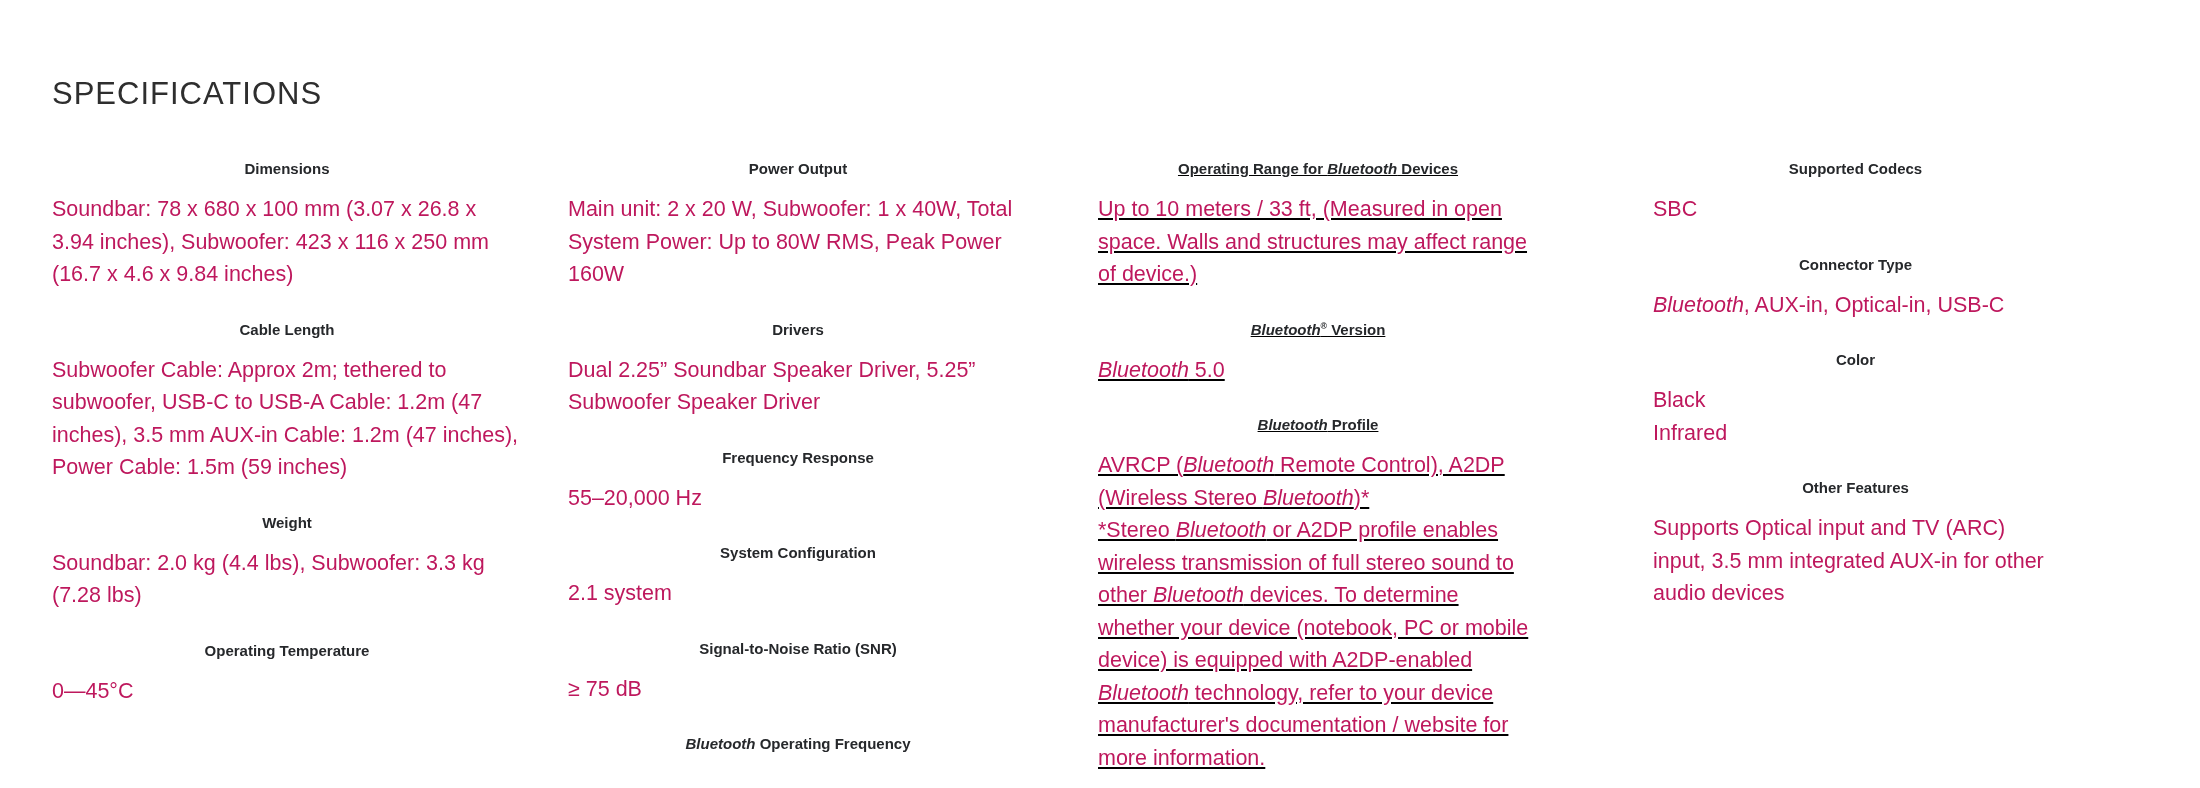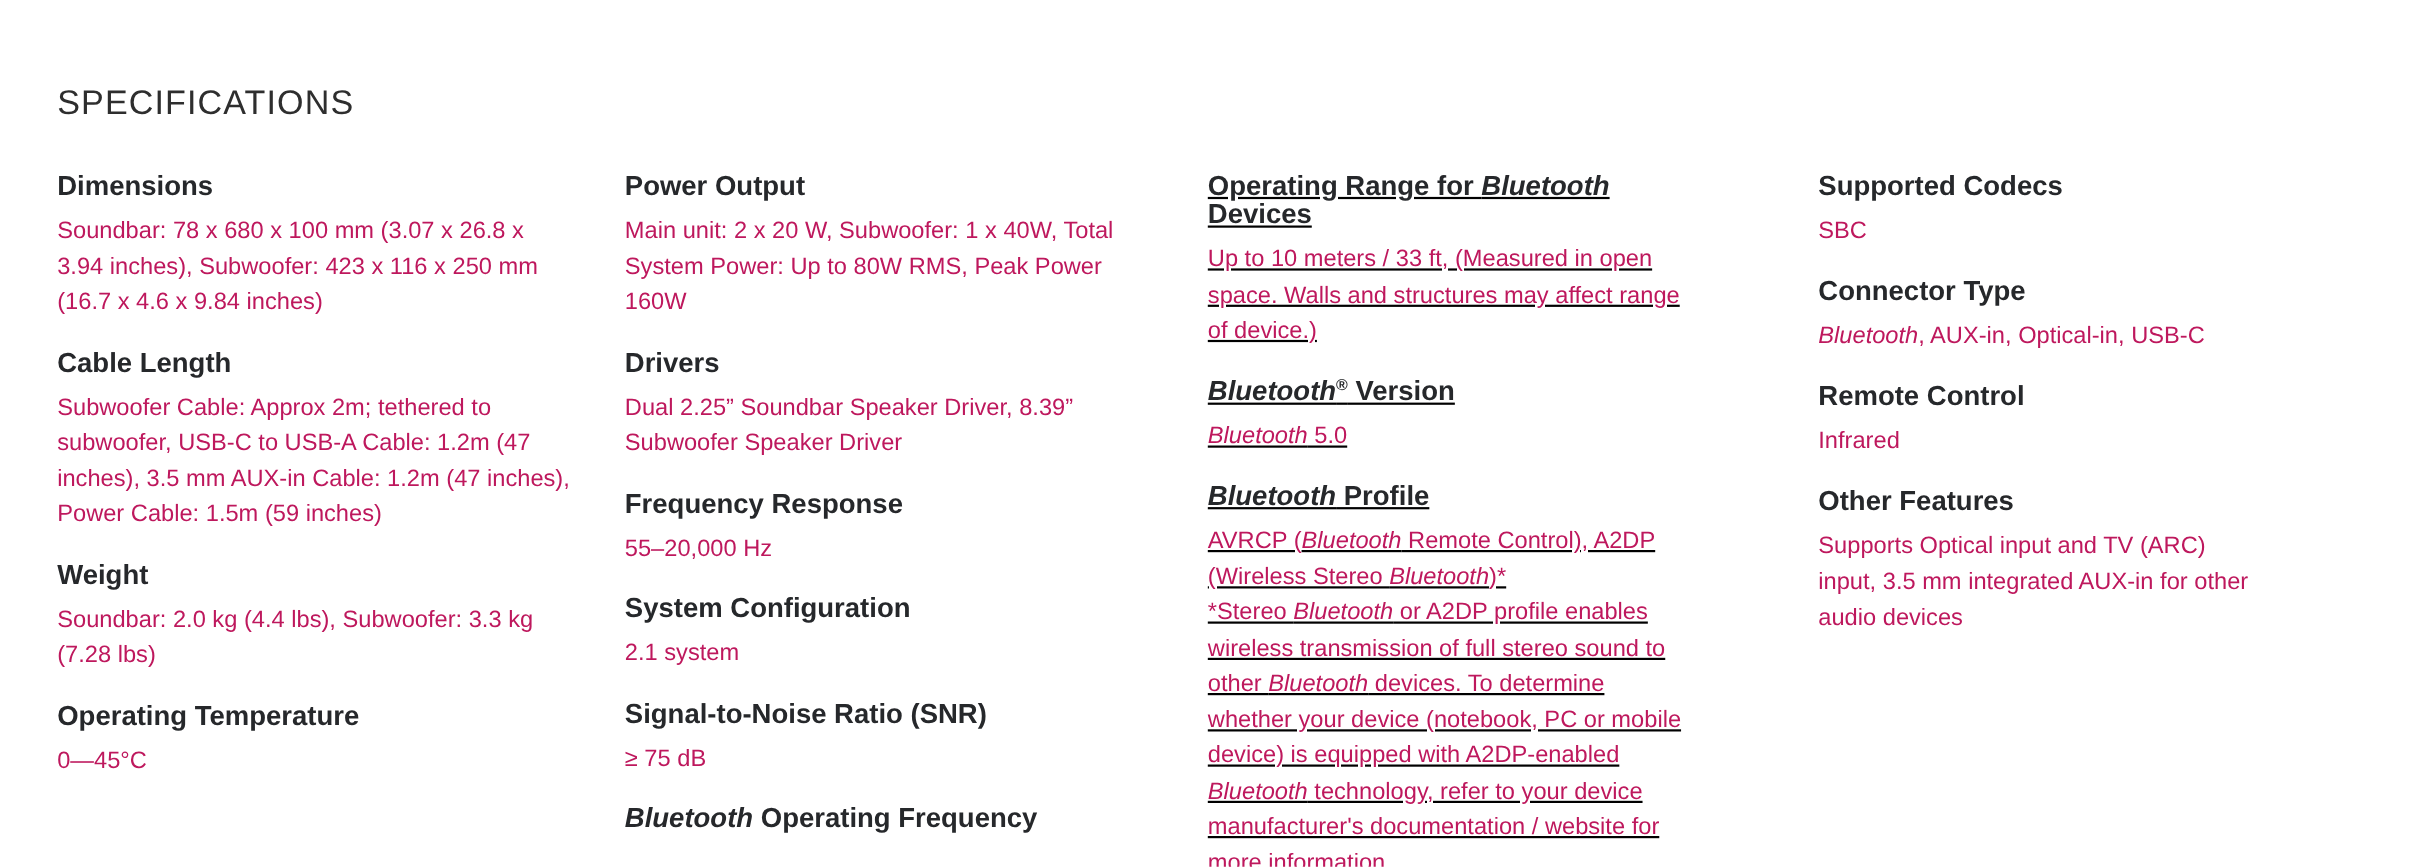--- a/index.html
+++ b/index.html
@@ -33,25 +33,26 @@
     display: flex;
     align-items: flex-start;
   }
   .col { flex: 0 0 auto; }
   .col-1 { width: 470px; }
   .col-2 { width: 460px; margin-left: 46px; }
   .col-3 { width: 440px; margin-left: 70px; text-decoration: underline; }
   .col-4 { width: 405px; margin-left: 115px; }
   .sec { margin: 0; }
   .h {
-    font-size: 25px;
+    font-size: 15px;
     font-weight: 700;
     color: #26282b;
     line-height: 26px;
     margin: 26px 0 11px 0;
+    text-align: center;
   }
   .sec:first-child .h { margin-top: 0; }
   .v {
     font-size: 21.5px;
     font-weight: 400;
     color: #be185d;
     line-height: 32.5px;
     margin: 0;
   }
   .it { font-style: italic; }
@@ -88,21 +89,21 @@
       </section>
     </div>
 
     <div class="col col-2">
       <section class="sec">
         <h3 class="h"><span>Power Output</span></h3>
         <p class="v"><span>Main unit: 2 x 20 W, Subwoofer: 1 x 40W, Total System Power: Up to 80W RMS, Peak Power 160W</span></p>
       </section>
       <section class="sec">
         <h3 class="h"><span>Drivers</span></h3>
-        <p class="v"><span>Dual 2.25” Soundbar Speaker Driver, 8.39” Subwoofer Speaker Driver</span></p>
+        <p class="v"><span>Dual 2.25” Soundbar Speaker Driver, 5.25” Subwoofer Speaker Driver</span></p>
       </section>
       <section class="sec">
         <h3 class="h"><span>Frequency Response</span></h3>
         <p class="v"><span>55–20,000 Hz</span></p>
       </section>
       <section class="sec">
         <h3 class="h"><span>System Configuration</span></h3>
         <p class="v"><span>2.1 system</span></p>
       </section>
       <section class="sec">
@@ -133,21 +134,24 @@
     <div class="col col-4">
       <section class="sec">
         <h3 class="h"><span>Supported Codecs</span></h3>
         <p class="v"><span>SBC</span></p>
       </section>
       <section class="sec">
         <h3 class="h"><span>Connector Type</span></h3>
         <p class="v"><span class="it">Bluetooth</span><span>, AUX-in, Optical-in, USB-C</span></p>
       </section>
       <section class="sec">
-        <h3 class="h"><span>Remote Control</span></h3>
+        <h3 class="h"><span>Color</span></h3>
+        <p class="v"><span>Black</span></p>
+      </section>
+      <section class="sec">
         <p class="v"><span>Infrared</span></p>
       </section>
       <section class="sec">
         <h3 class="h"><span>Other Features</span></h3>
         <p class="v"><span>Supports Optical input and TV (ARC) input, 3.5 mm integrated AUX-in for other audio devices</span></p>
       </section>
     </div>
 
   </div>
 </div>

